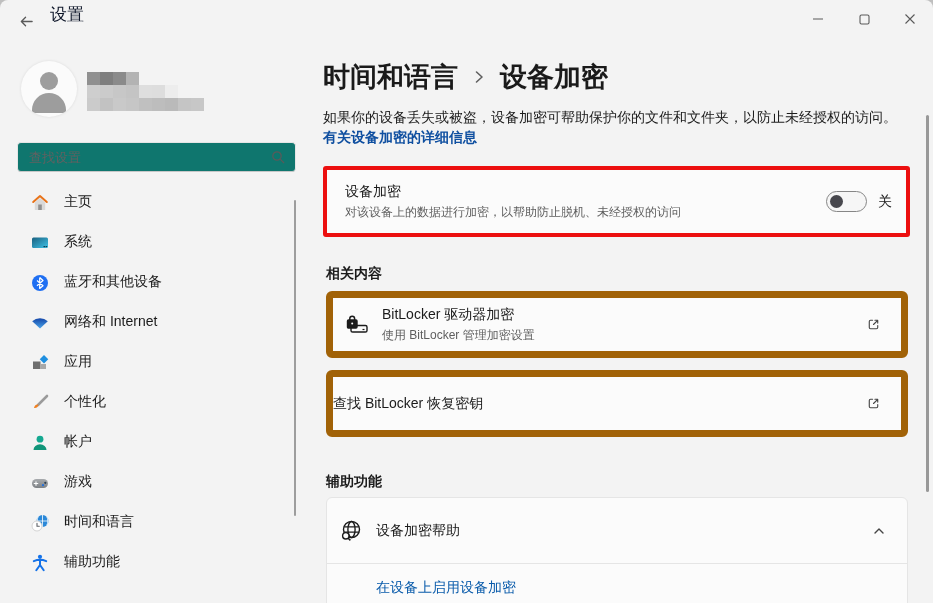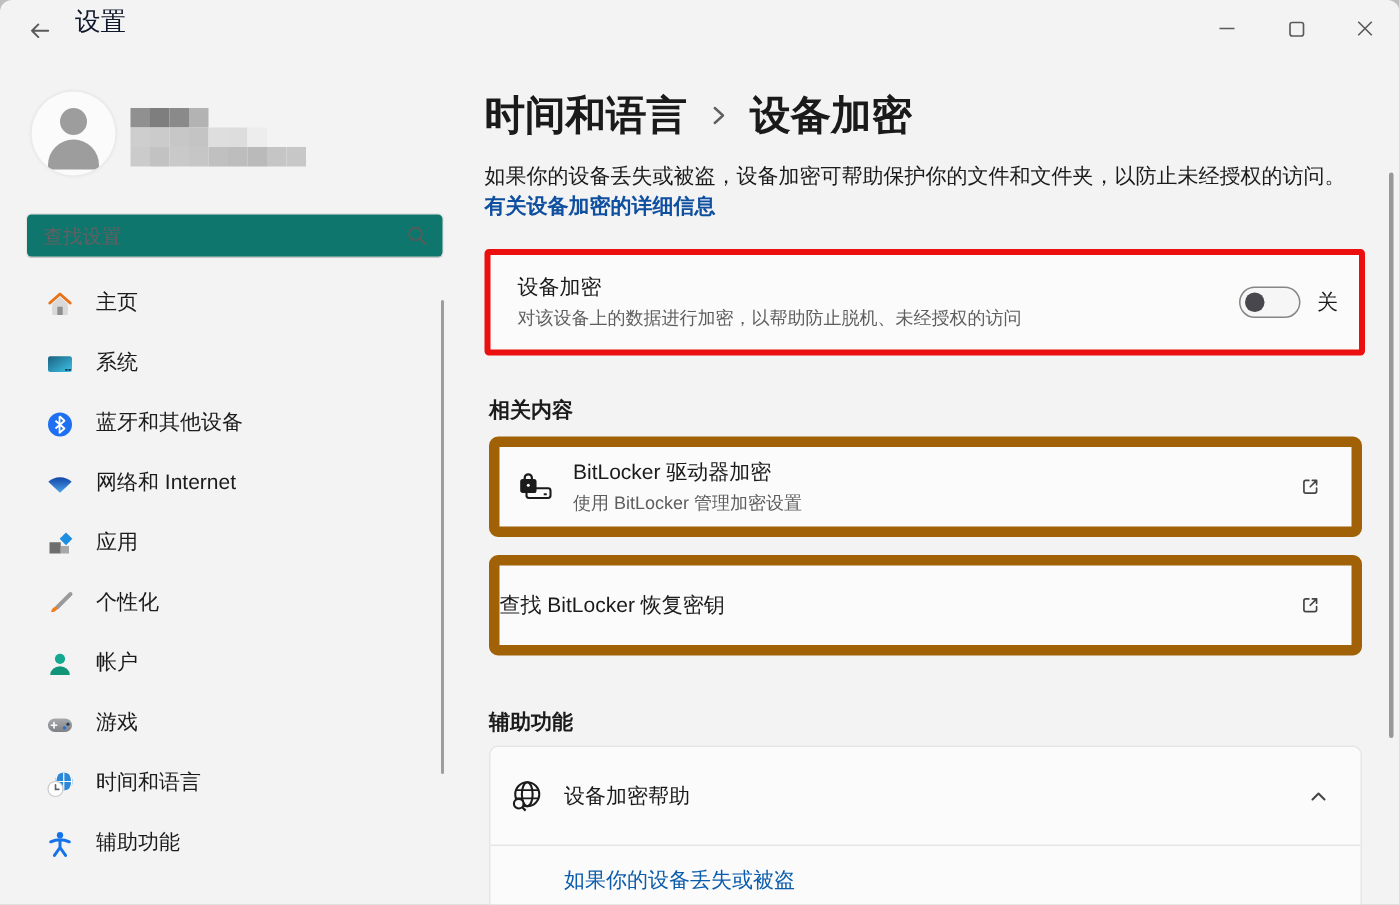--- a/index.html
+++ b/index.html
@@ -370,19 +370,19 @@
         <span class="trail">
           <span class="chev-btn">
             <svg width="14" height="14" viewBox="0 0 14 14" fill="none" stroke="#454545" stroke-width="1.4" stroke-linecap="round" stroke-linejoin="round">
               <path d="M3 9 L7 5 L11 9"></path>
             </svg>
           </span>
         </span>
       </div>
       <div class="exp-divider"></div>
       <div class="exp-links">
-        <span class="exp-link">如果你的设备丢失或被盗</span>
+        <span class="exp-link">在设备上启用设备加密</span>
       </div>
     </div>
   </div>
 
   <div class="main-scroll"></div>
 </div>
 
 </body></html>

